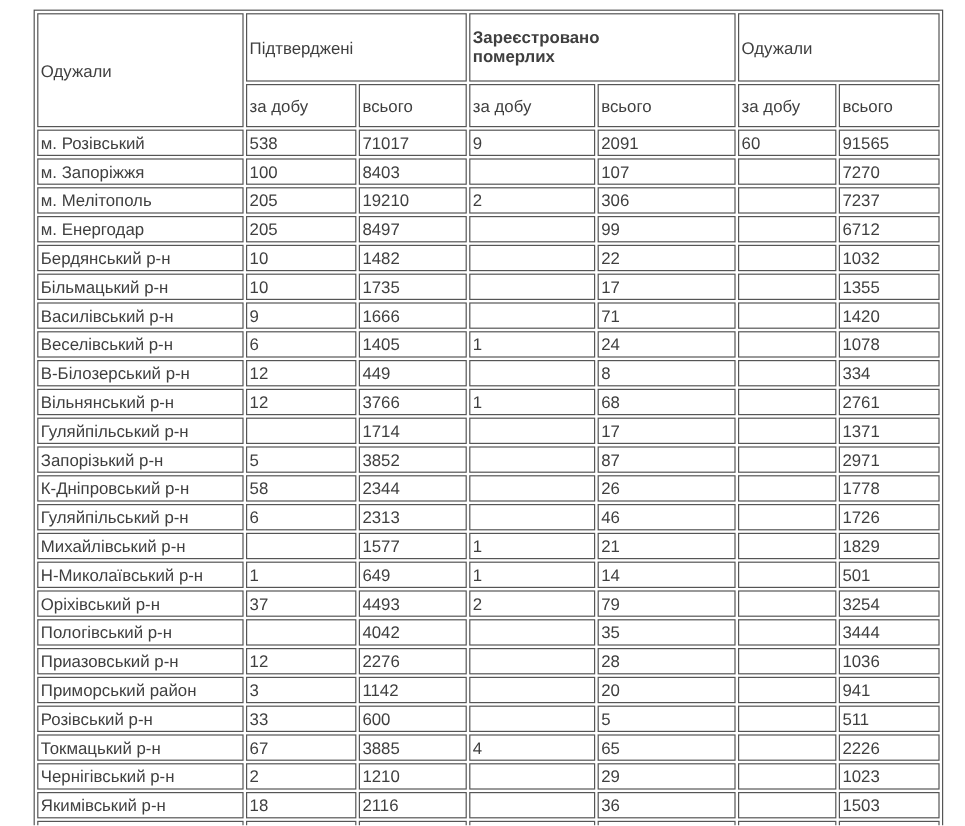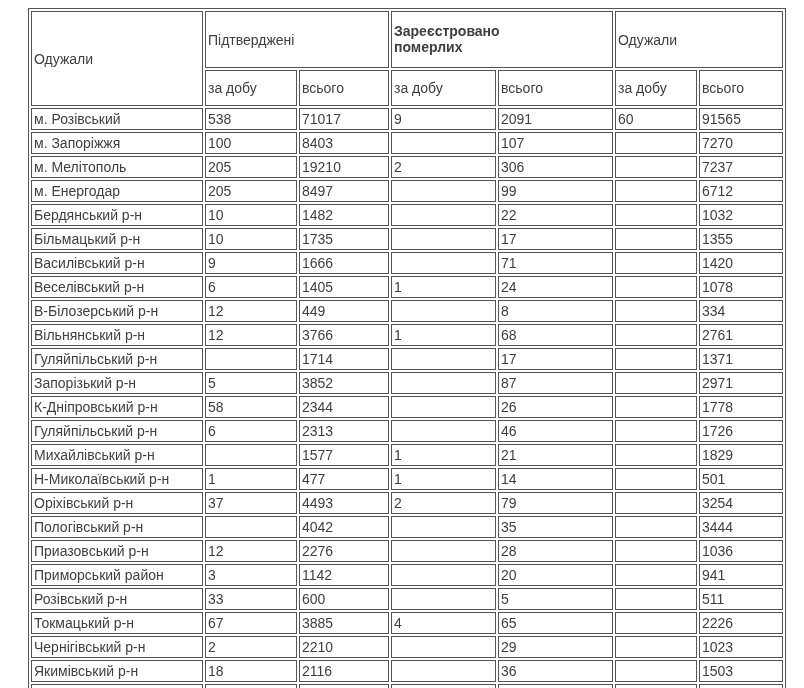--- a/index.html
+++ b/index.html
@@ -220,21 +220,21 @@
           <td></td>
           <td>1577</td>
           <td>1</td>
           <td>21</td>
           <td></td>
           <td>1829</td>
         </tr>
         <tr>
           <td>Н-Миколаївський  р-н</td>
           <td>1</td>
-          <td>477</td>
+          <td>649</td>
           <td>1</td>
           <td>14</td>
           <td></td>
           <td>501</td>
         </tr>
         <tr>
           <td>Оріхівський р-н</td>
           <td>37</td>
           <td>4493</td>
           <td>2</td>
@@ -283,21 +283,21 @@
           <td>67</td>
           <td>3885</td>
           <td>4</td>
           <td>65</td>
           <td></td>
           <td>2226</td>
         </tr>
         <tr>
           <td>Чернігівський р-н</td>
           <td>2</td>
-          <td>2210</td>
+          <td>1210</td>
           <td></td>
           <td>29</td>
           <td></td>
           <td>1023</td>
         </tr>
         <tr>
           <td>Якимівський р-н</td>
           <td>18</td>
           <td>2116</td>
           <td></td>

